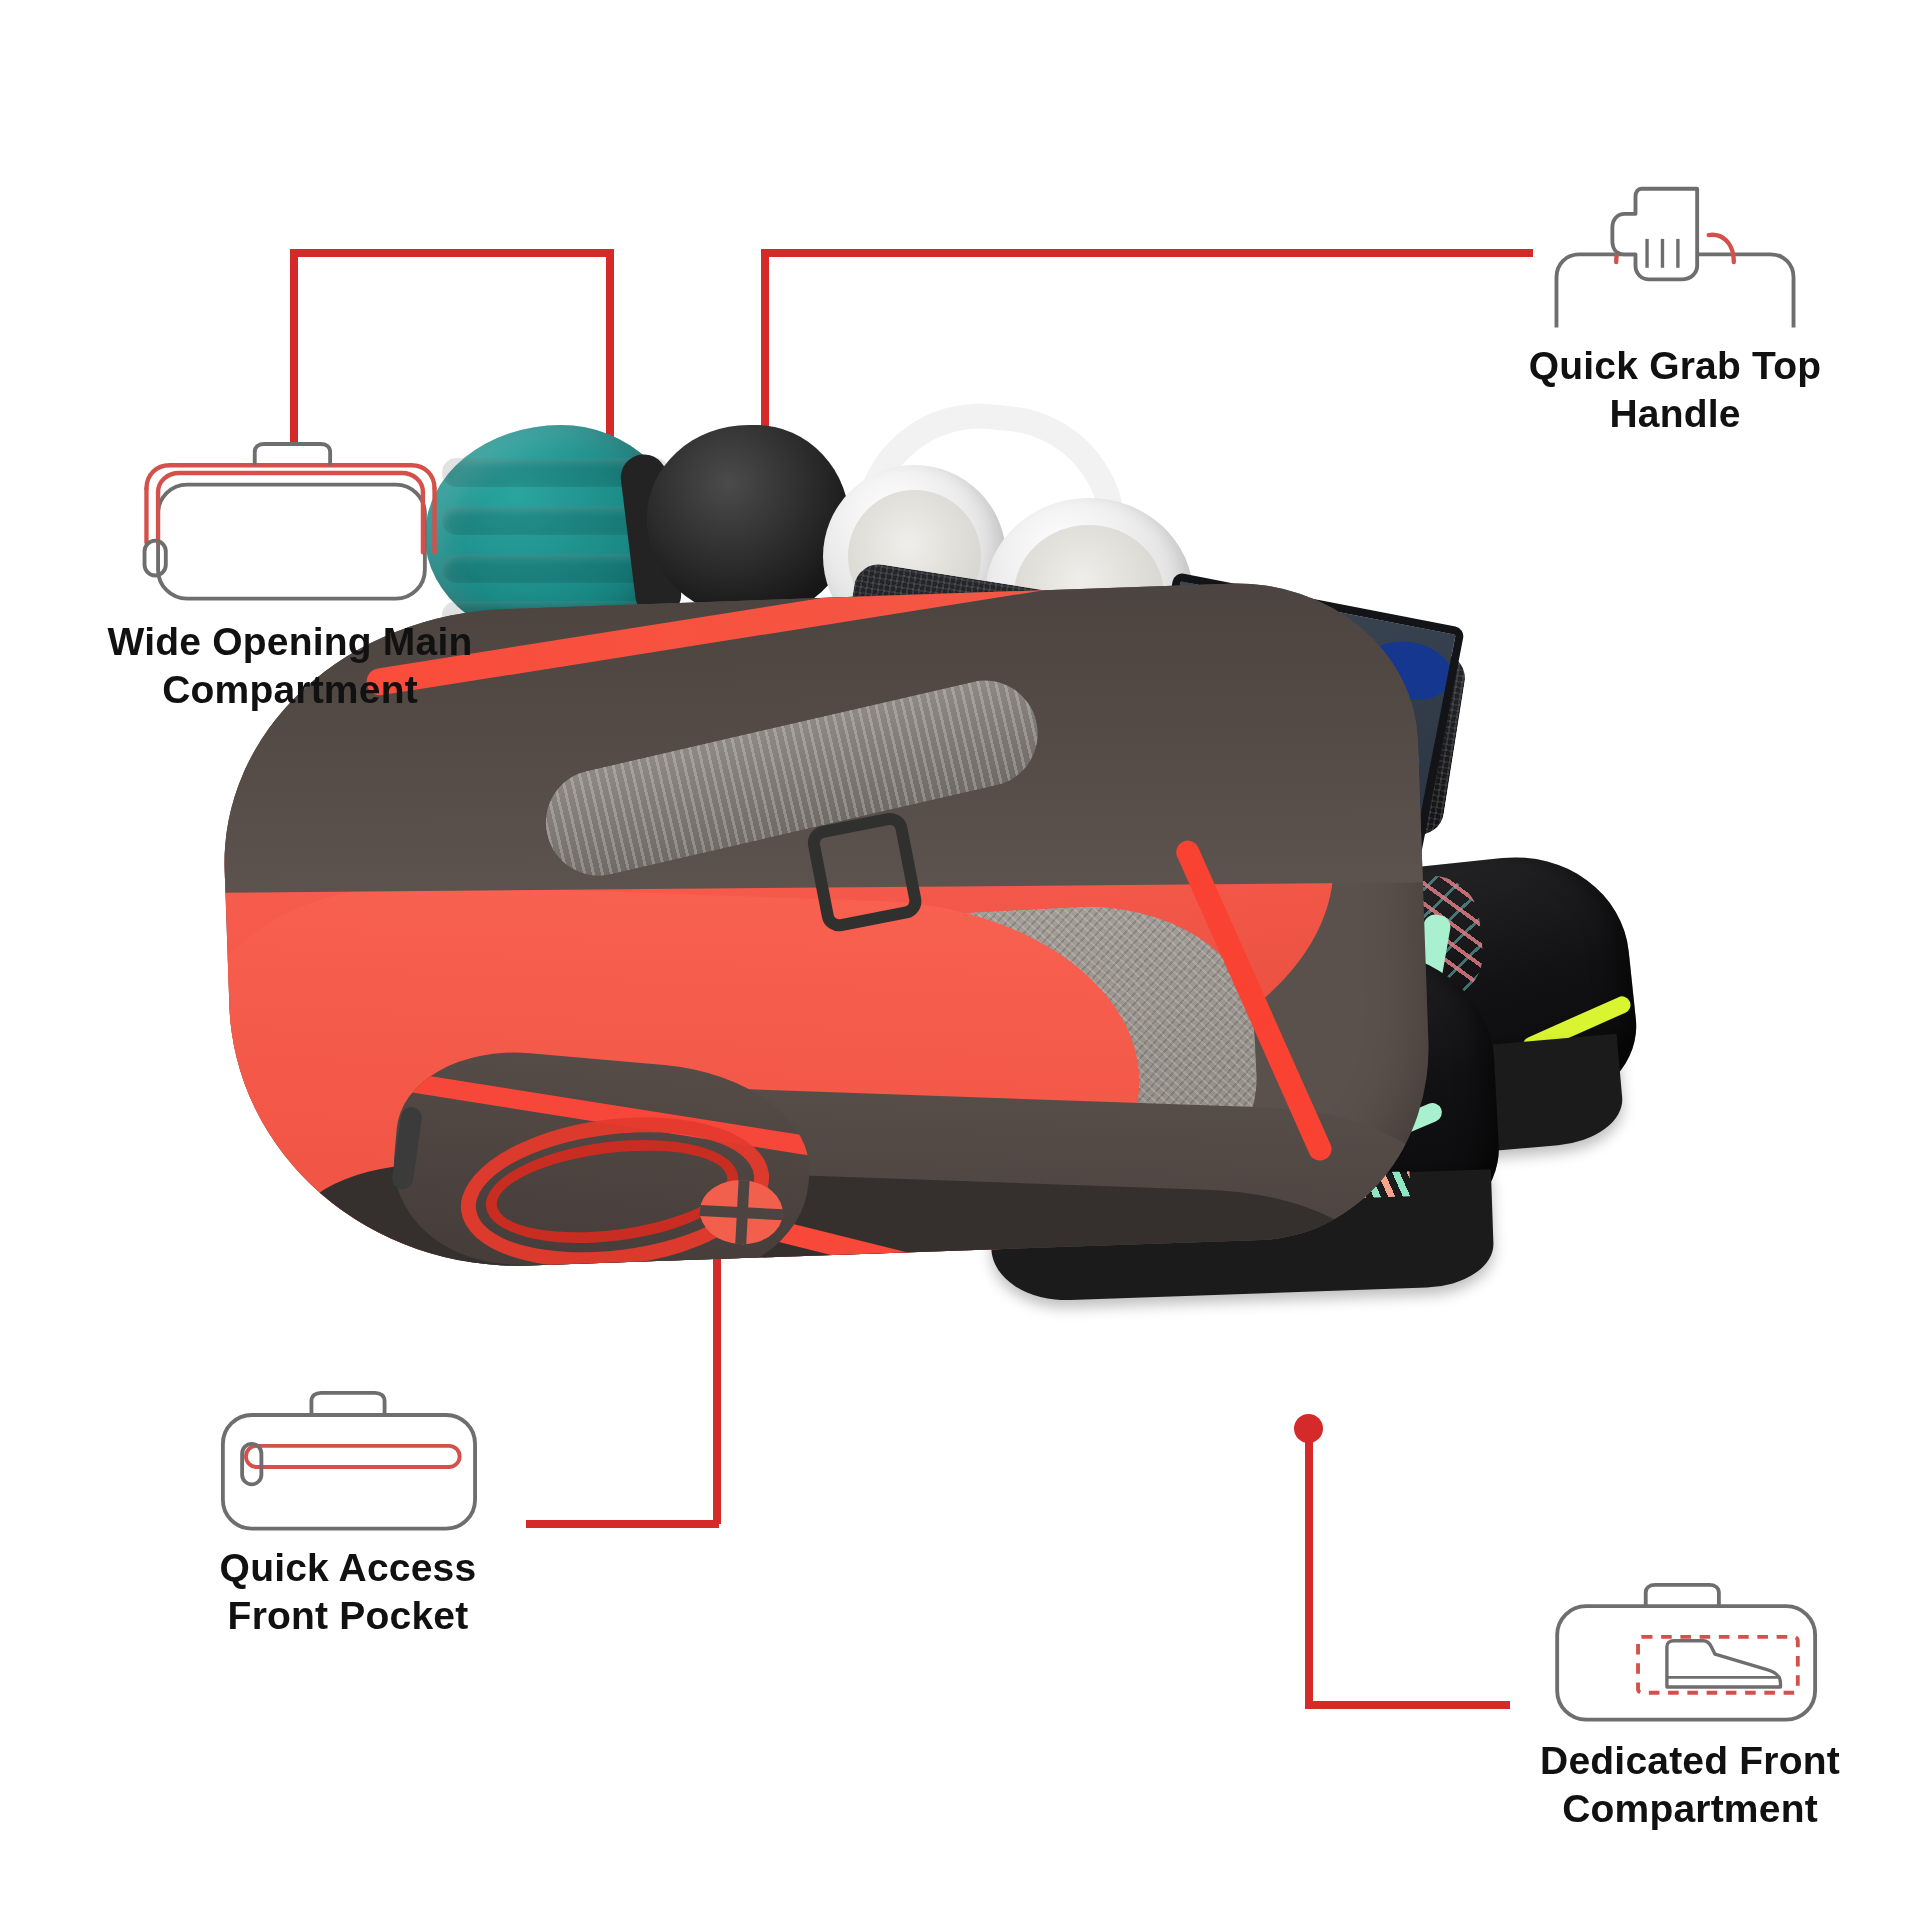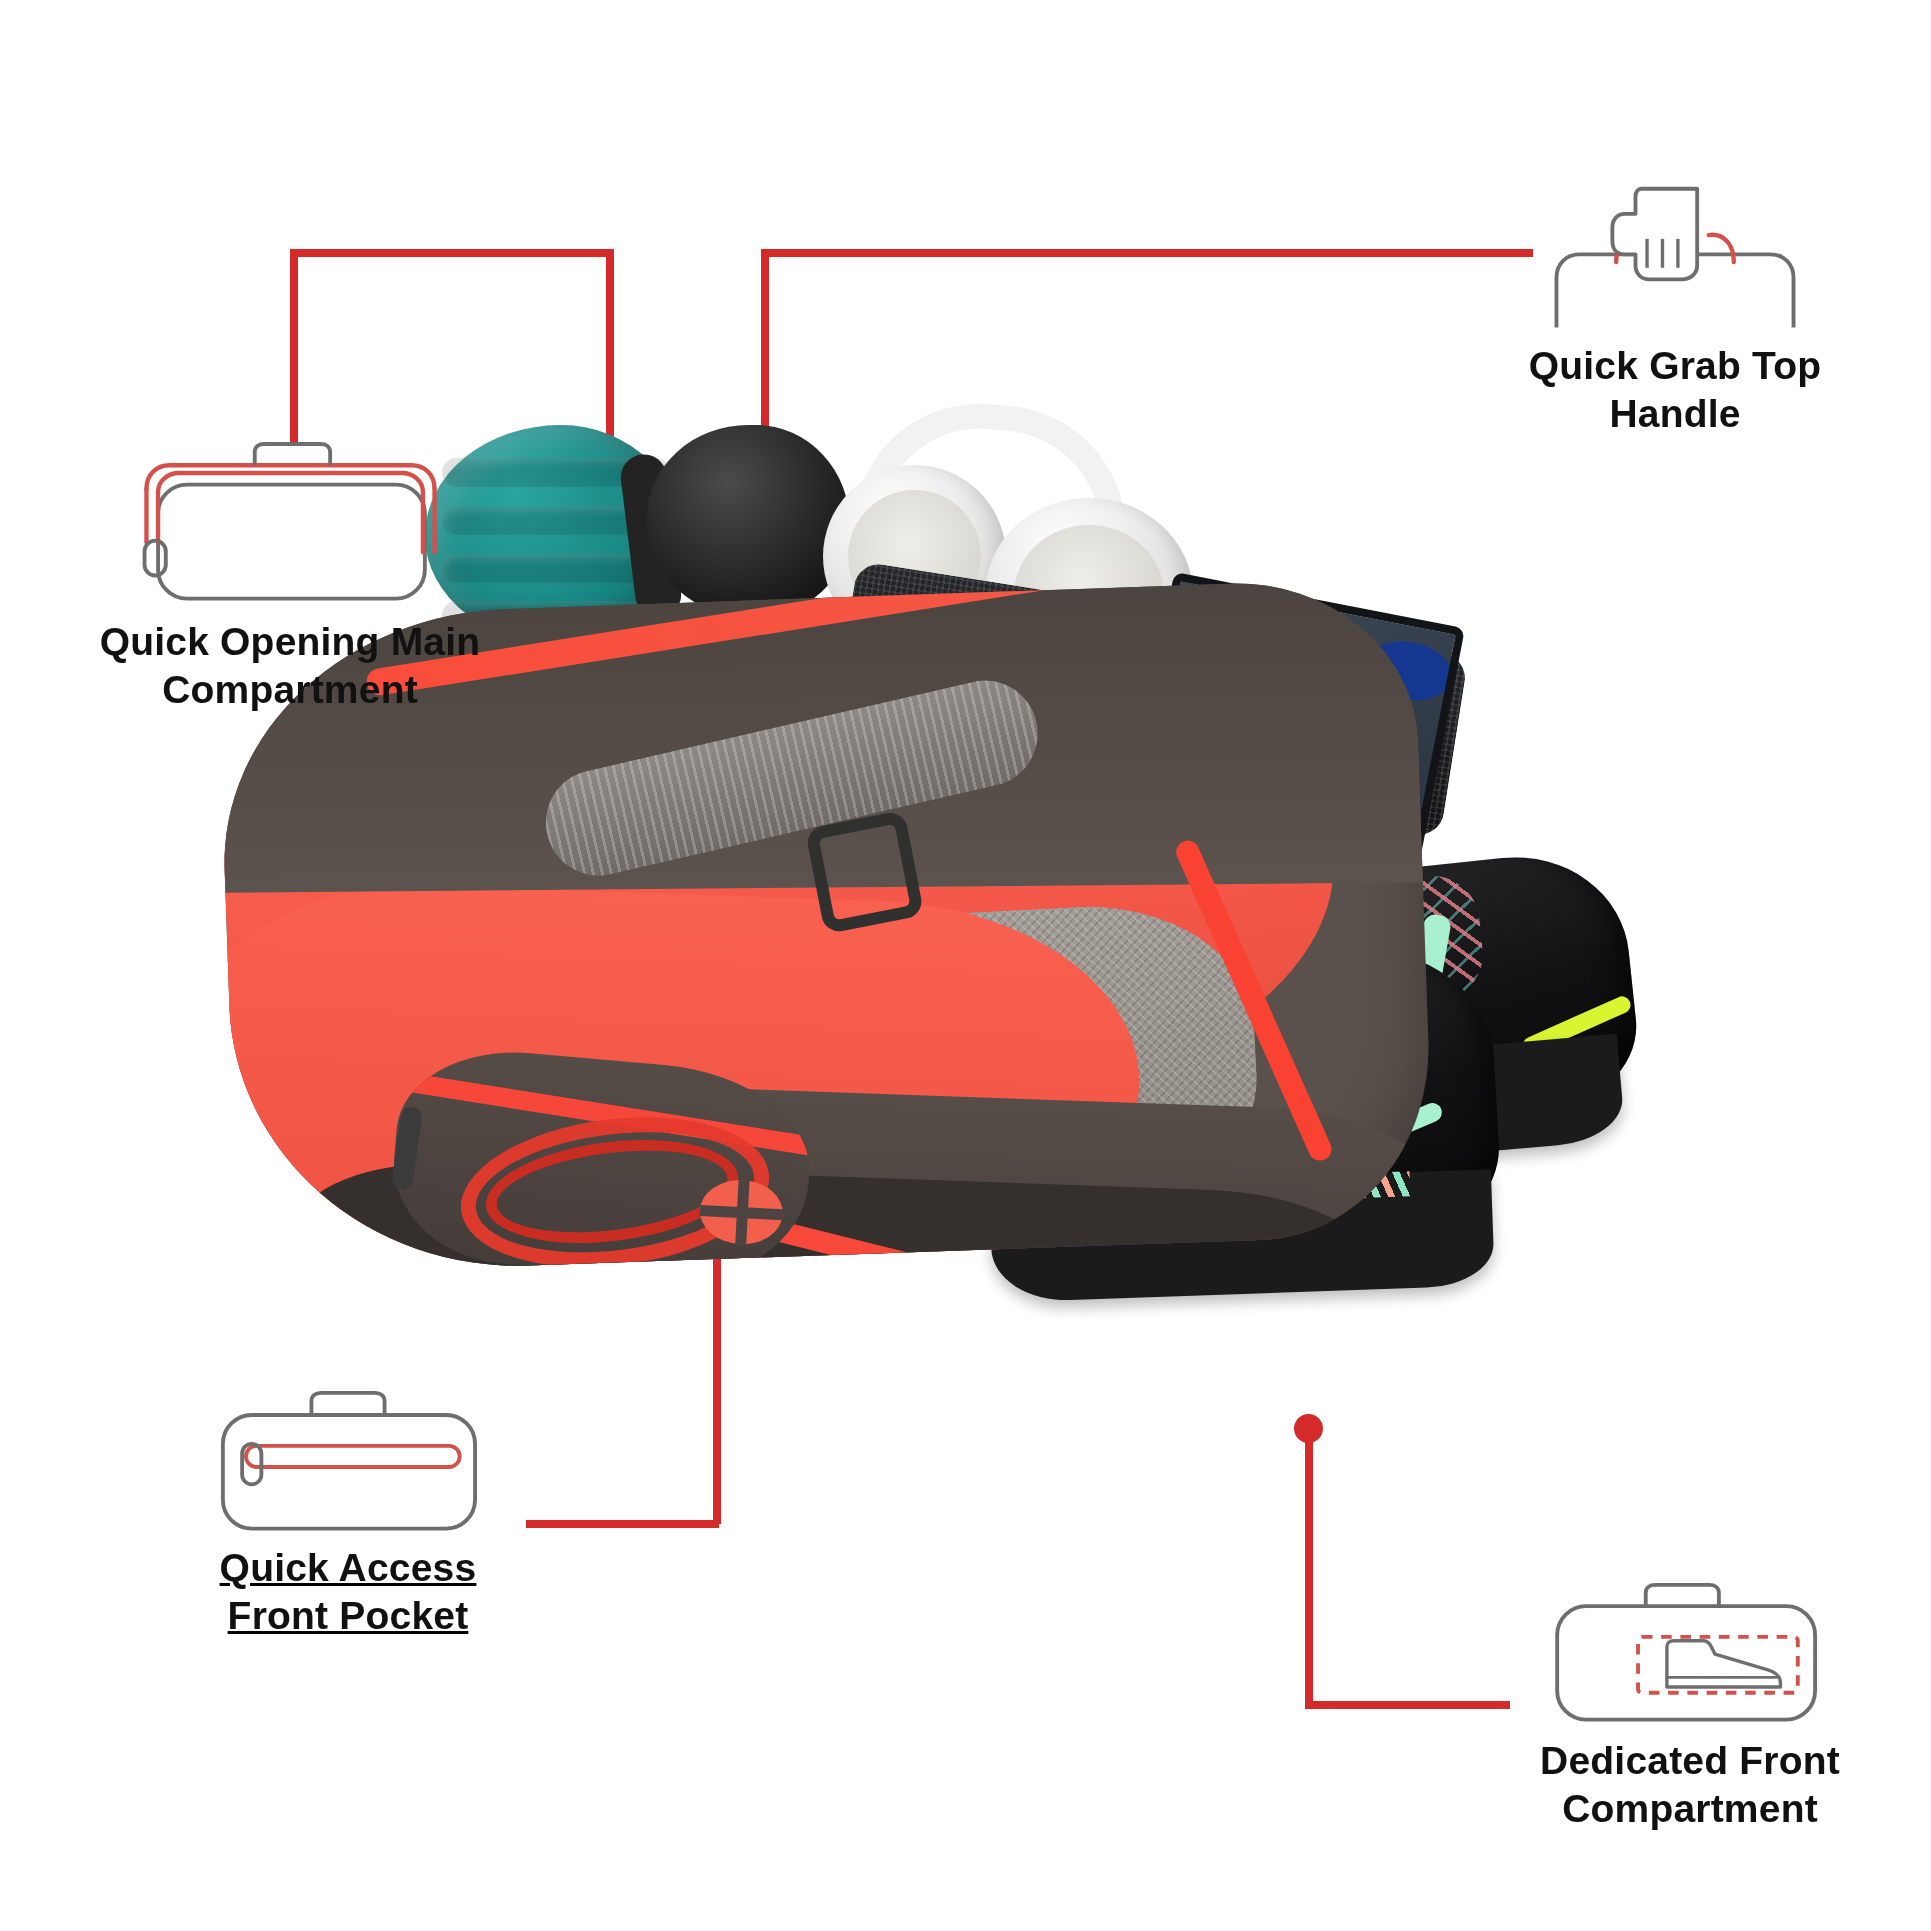--- a/index.html
+++ b/index.html
@@ -341,21 +341,21 @@
         <path d="M16 46 C16 32 26 22 40 22 L290 22 C304 22 314 32 314 46" fill="none" stroke="#D4504A" stroke-width="4.5" stroke-linecap="round"></path>
         <path d="M28 50 C28 38 38 30 50 30 L280 30 C292 30 302 38 302 50" fill="none" stroke="#D4504A" stroke-width="4.5" stroke-linecap="round"></path>
         <line x1="16" y1="46" x2="16" y2="102" stroke="#D4504A" stroke-width="4.5" stroke-linecap="round"></line>
         <line x1="28" y1="50" x2="28" y2="102" stroke="#D4504A" stroke-width="4.5" stroke-linecap="round"></line>
         <line x1="314" y1="46" x2="314" y2="112" stroke="#D4504A" stroke-width="4.5" stroke-linecap="round"></line>
         <line x1="302" y1="50" x2="302" y2="112" stroke="#D4504A" stroke-width="4.5" stroke-linecap="round"></line>
         <path d="M128 22 L128 8 C128 3 132 0 138 0 L196 0 C202 0 206 3 206 8 L206 22" fill="none" stroke="#6E6E6E" stroke-width="4"></path>
         <rect x="14" y="100" width="22" height="36" rx="11" ry="11" fill="none" stroke="#6E6E6E" stroke-width="4"></rect>
       </svg>
     </div>
-    <div class="cap">Quick Opening Main
+    <div class="cap">Wide Opening Main
 Compartment</div>
   </div>
 
   <div class="callout" style="left:1477px;top:183px;width:396px;">
     <div class="icon-wrap">
       <svg width="280" height="159" viewBox="0 0 290 165">
         <path d="M22 150 L22 98 C22 84 32 74 46 74 L244 74 C258 74 268 84 268 98 L268 150" fill="none" stroke="#6E6E6E" stroke-width="4"></path>
         <path d="M84 82 C84 62 96 52 110 54" fill="none" stroke="#D4504A" stroke-width="4.5" stroke-linecap="round"></path>
         <path d="M206 82 C206 62 194 52 180 54" fill="none" stroke="#D4504A" stroke-width="4.5" stroke-linecap="round"></path>
         <path d="M110 6 L168 6 L168 86 C168 94 161 100 152 100 L118 100
@@ -364,21 +364,21 @@
                  C104 9 107 6 110 6 Z" fill="#FFFFFF" stroke="#6E6E6E" stroke-width="4" stroke-linejoin="round"></path>
         <line x1="116" y1="58" x2="116" y2="88" stroke="#6E6E6E" stroke-width="3.5"></line>
         <line x1="132" y1="58" x2="132" y2="88" stroke="#6E6E6E" stroke-width="3.5"></line>
         <line x1="148" y1="58" x2="148" y2="88" stroke="#6E6E6E" stroke-width="3.5"></line>
       </svg>
     </div>
     <div class="cap">Quick Grab Top
 Handle</div>
   </div>
 
-  <div class="callout" style="left:145px;top:1390px;width:406px;text-decoration:underline;">
+  <div class="callout" style="left:145px;top:1390px;width:406px;">
     <div class="icon-wrap">
       <svg width="290" height="154" viewBox="0 0 300 160">
         <rect x="20" y="26" width="262" height="118" rx="30" ry="30" fill="none" stroke="#6E6E6E" stroke-width="4"></rect>
         <path d="M112 26 L112 12 C112 6 116 3 122 3 L178 3 C184 3 188 6 188 12 L188 26" fill="none" stroke="#6E6E6E" stroke-width="4"></path>
         <rect x="44" y="58" width="222" height="22" rx="11" ry="11" fill="none" stroke="#D4504A" stroke-width="4"></rect>
         <rect x="40" y="56" width="20" height="42" rx="10" ry="10" fill="none" stroke="#6E6E6E" stroke-width="4"></rect>
       </svg>
     </div>
     <div class="cap">Quick Access
 Front Pocket</div>

